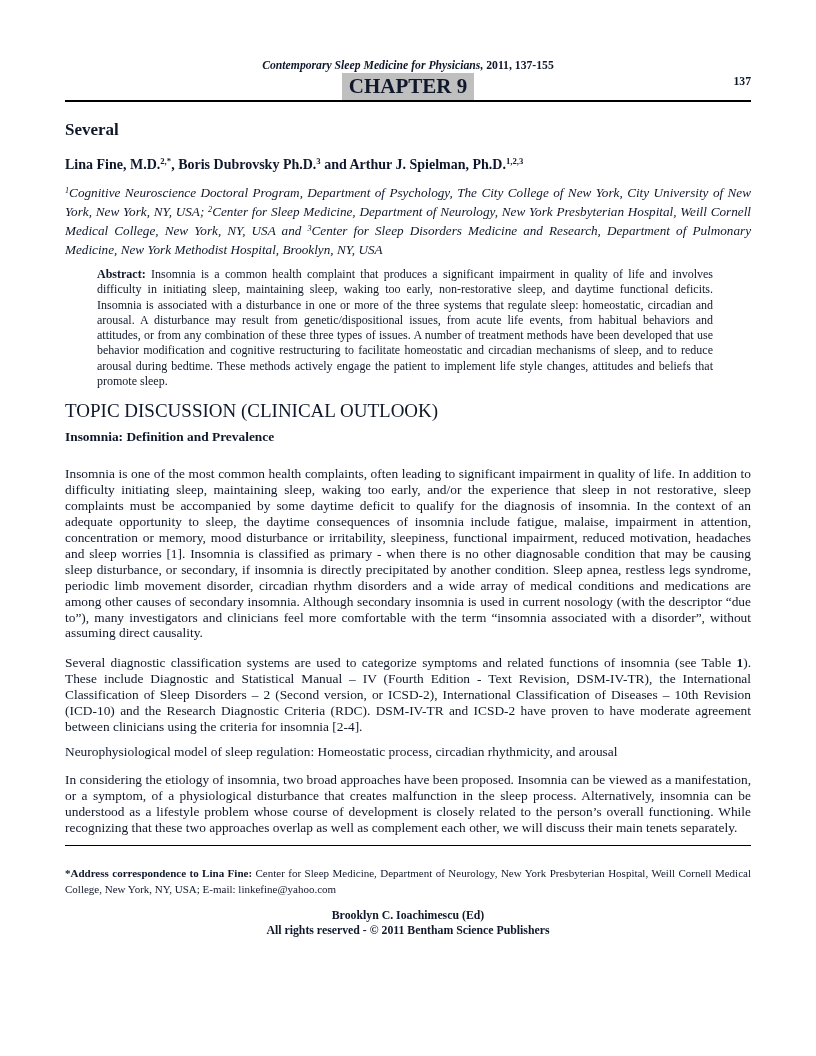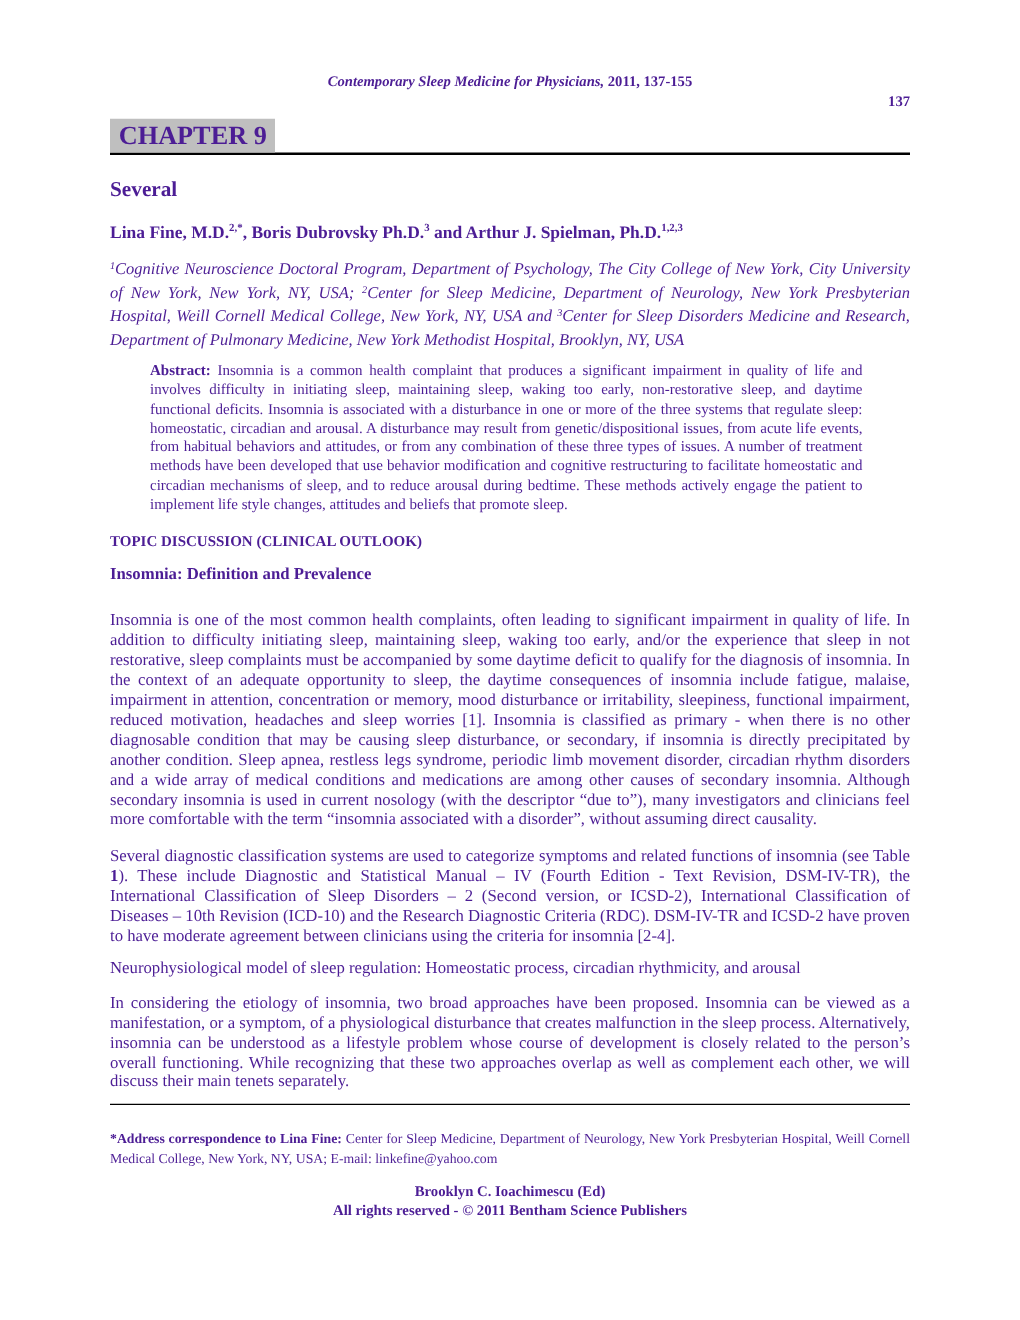--- a/index.html
+++ b/index.html
@@ -1,44 +1,43 @@
 <!DOCTYPE html>
 <html><head>
 <meta charset="utf-8">
 <style>
   html, body { margin: 0; padding: 0; background: #ffffff; }
   * { box-sizing: border-box; }
   .page {
     width: 816px;
     height: 1056px;
     background: #ffffff;
-    color: #4c1d95;
+    color: #0f172a;
     font-family: "Liberation Serif", serif;
-    padding: 0 88px;
+    padding: 0 65px;
     overflow: hidden;
     position: relative;
   }
   h1, h2, h3, p, div { margin: 0; padding: 0; }
 
   
   .running-header {
     margin-top: 59px;
     position: relative;
     text-align: center;
     font-size: 11.7px;
     line-height: 14px;
     font-weight: bold;
   }
   .rh-journal { font-style: italic; }
   .rh-page-num { position: absolute; right: 0; top: 16px; font-weight: bold; }
 
   
   .chapter-row {
-    margin-top: 22px;
-    text-align: left;
+    text-align: center;
     line-height: 0;
     border-bottom: 2.5px solid #000000;
   }
   .chapter-badge {
     display: inline-block;
     vertical-align: bottom;
     background: #bfbfbf;
     font-weight: bold;
     font-size: 21px;
     line-height: 27px;
@@ -74,23 +73,23 @@
   .abstract {
     margin: 8px 38px 0 32px;
     font-size: 12px;
     line-height: 15.3px;
     text-align: justify;
   }
   .abstract-label { font-weight: bold; }
 
   .topic-heading {
     margin-top: 14px;
-    font-size: 12px;
+    font-size: 19px;
     line-height: 16px;
-    font-weight: bold;
+    font-weight: normal;
   }
   .sub-heading {
     margin-top: 10px;
     font-size: 13.4px;
     line-height: 16px;
     font-weight: bold;
   }
   .sub-heading.causes { margin-top: 7px; }
   .body {
     font-size: 13.4px;

